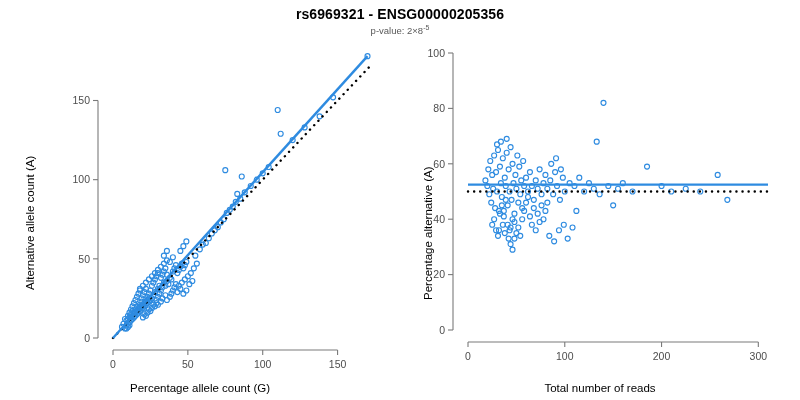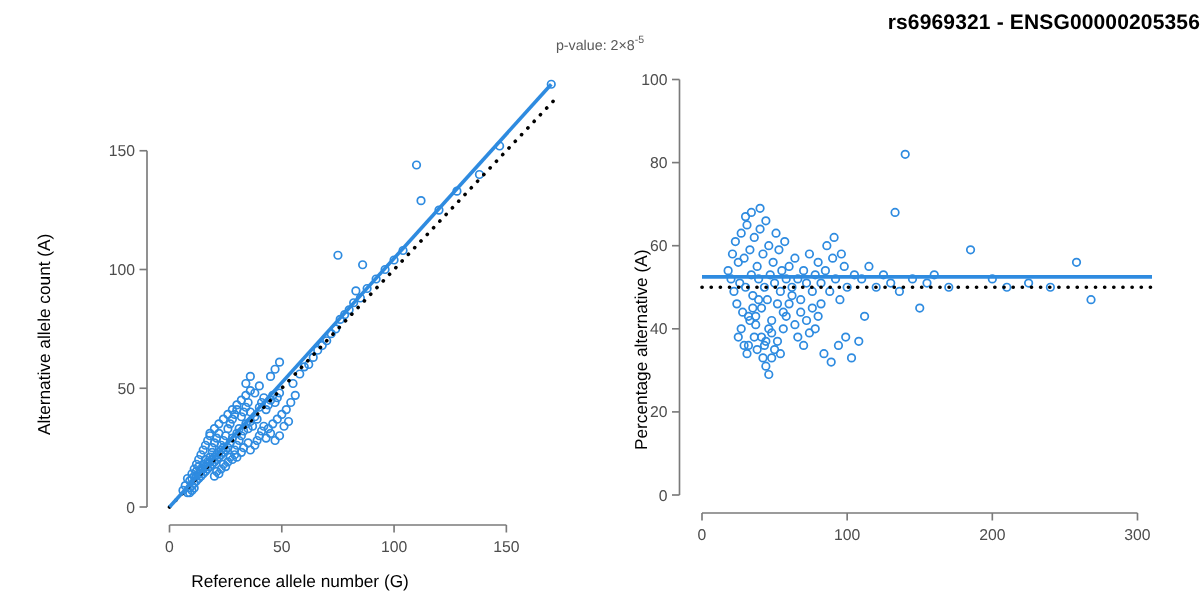--- a/index.html
+++ b/index.html
@@ -27,21 +27,20 @@
     width: 800px;
     text-align: center;
   }
   .fig-title {
     font-size: 14px;
     font-weight: bold;
     letter-spacing: 0.1px;
     color: #000;
     display: block;
     line-height: 17px;
-    text-align: right;
   }
   .fig-subtitle {
     font-size: 9.5px;
     color: #595959;
     display: block;
     line-height: 13px;
     margin-top: 1px;
   }
   .fig-subtitle sup {
     font-size: 7px;
@@ -289,21 +288,21 @@
           <circle cx="183.37" cy="246.17" r="2.5" fill="none" stroke="#2e8be0" stroke-width="1.15"></circle>
           <circle cx="186.36" cy="241.42" r="2.5" fill="none" stroke="#2e8be0" stroke-width="1.15"></circle>
           <circle cx="172.89" cy="257.25" r="2.5" fill="none" stroke="#2e8be0" stroke-width="1.15"></circle>
           <circle cx="169.89" cy="262.00" r="2.5" fill="none" stroke="#2e8be0" stroke-width="1.15"></circle>
           <circle cx="166.90" cy="250.92" r="2.5" fill="none" stroke="#2e8be0" stroke-width="1.15"></circle>
           <circle cx="163.90" cy="255.67" r="2.5" fill="none" stroke="#2e8be0" stroke-width="1.15"></circle>
           <line x1="113" y1="338" x2="370.50857142857143" y2="65.66666666666663" stroke="#000000" stroke-width="2.4" stroke-dasharray="0.1 6" stroke-linecap="round"></line>
           <line x1="113" y1="338" x2="367.51428571428573" y2="56.16666666666663" stroke="#2e8be0" stroke-width="2.4" stroke-linecap="butt"></line>
         </g>
       </svg>
-    <div class="axis-label xlab" style="bottom:6px;">Reference allele number (G)</div>
+    <div class="axis-label xlab" style="bottom:6px;">Percentage allele count (G)</div>
     <div class="axis-label ylab" style="left:24px; top:290px;">Alternative allele count (A)</div>
   </div>
 
   <div class="panel" id="panel-right">
     <svg class="plot-svg" id="svg-right" width="400" height="400">
         <line x1="68" y1="342" x2="358.3225806451613" y2="342" stroke="#7a7a7a" stroke-width="1.1"></line>
         <line x1="68" y1="342" x2="68" y2="347" stroke="#7a7a7a" stroke-width="1.1"></line>
         <text x="68" y="360" fill="#4d4d4d" font-size="10.5" font-family="&quot;Liberation Sans&quot;, sans-serif" text-anchor="middle">0</text>
         <line x1="164.77419354838707" y1="342" x2="164.77419354838707" y2="347" stroke="#7a7a7a" stroke-width="1.1"></line>
         <text x="164.77419354838707" y="360" fill="#4d4d4d" font-size="10.5" font-family="&quot;Liberation Sans&quot;, sans-serif" text-anchor="middle">100</text>
@@ -457,16 +456,17 @@
           <circle cx="261.55" cy="185.96" r="2.5" fill="none" stroke="#2e8be0" stroke-width="1.15"></circle>
           <circle cx="271.23" cy="191.50" r="2.5" fill="none" stroke="#2e8be0" stroke-width="1.15"></circle>
           <circle cx="285.74" cy="188.73" r="2.5" fill="none" stroke="#2e8be0" stroke-width="1.15"></circle>
           <circle cx="300.26" cy="191.50" r="2.5" fill="none" stroke="#2e8be0" stroke-width="1.15"></circle>
           <circle cx="317.68" cy="174.88" r="2.5" fill="none" stroke="#2e8be0" stroke-width="1.15"></circle>
           <circle cx="327.35" cy="199.81" r="2.5" fill="none" stroke="#2e8be0" stroke-width="1.15"></circle>
           <line x1="68" y1="191.5" x2="368" y2="191.5" stroke="#000000" stroke-width="2.4" stroke-dasharray="0.1 6" stroke-linecap="round"></line>
           <line x1="68" y1="184.575" x2="368" y2="184.575" stroke="#2e8be0" stroke-width="2.4" stroke-linecap="butt"></line>
         </g>
       </svg>
+    <div class="axis-label xlab" style="bottom:6px;">Total number of reads</div>
     <div class="axis-label ylab" style="left:22px; top:300px;">Percentage alternative (A)</div>
   </div>
 
 </div>
 
 </body></html>

